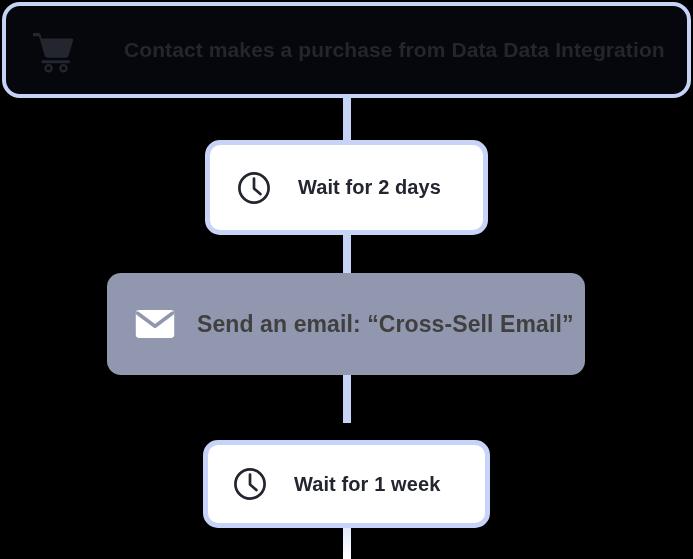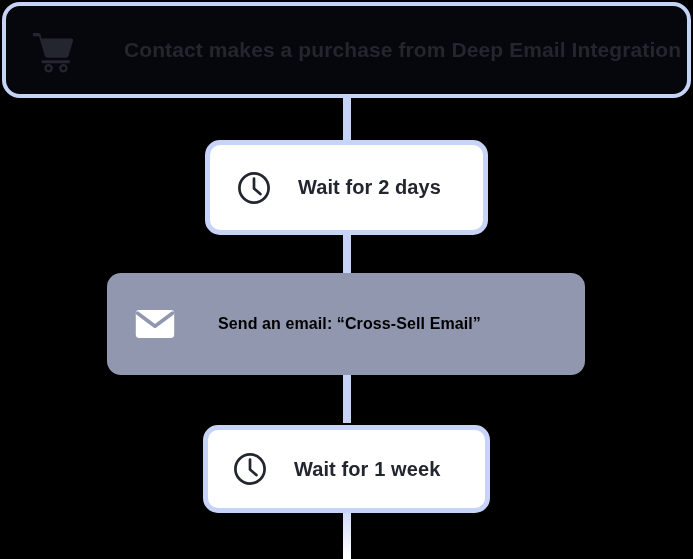--- a/index.html
+++ b/index.html
@@ -95,41 +95,41 @@
   #node-wait-2days {
     left: 205px;
     top: 140px;
     width: 283px;
     height: 95px;
     padding-left: 26px;
   }
 
   #node-wait-1week {
     left: 203px;
-    top: 425px;
+    top: 440px;
     width: 287px;
     height: 88px;
     padding-left: 24px;
   }
 
   
   #node-email {
     left: 107px;
     top: 273px;
     width: 478px;
     height: 102px;
     background: #9197ae;
     border-radius: 14px;
     padding-left: 28px;
   }
   #node-email .node-icon { width: 40px; height: 30px; }
   #node-email .node-label {
-    color: #000000;
-    font-size: 16px;
-    margin-left: 43px;
+    color: #404040;
+    font-size: 23px;
+    margin-left: 22px;
   }
 </style>
 </head>
 <body>
 
 <div id="flow-canvas">
 
   <div class="connector" id="connector-1"></div>
   <div class="connector" id="connector-2"></div>
   <div class="connector" id="connector-3"></div>
@@ -139,21 +139,21 @@
     <span class="node-icon">
       <svg width="46" height="46" viewBox="0 0 46 46" aria-hidden="true">
         <path d="M3 6 h5.6 a2 2 0 0 1 1.95 1.55 L11.4 11.6 H41.5 a1.6 1.6 0 0 1 1.55 2.05
                  l-4.5 15.1 a2.6 2.6 0 0 1 -2.5 1.9 H17.2 a2.6 2.6 0 0 1 -2.55 -2.05
                  L9.0 9.2 H3 z" fill="#23262f"></path>
         <rect x="11.5" y="33.2" width="28.5" height="3.1" rx="1.3" fill="#23262f"></rect>
         <circle cx="18.6" cy="41.3" r="3.1" fill="none" stroke="#23262f" stroke-width="2.3"></circle>
         <circle cx="33.4" cy="41.3" r="3.1" fill="none" stroke="#23262f" stroke-width="2.3"></circle>
       </svg>
     </span>
-    <span class="node-label">Contact makes a purchase from Deep Email Integration</span>
+    <span class="node-label">Contact makes a purchase from Data Data Integration</span>
   </div>
 
   <div class="node node-wait" id="node-wait-2days">
     <span class="node-icon">
       <svg width="36" height="36" viewBox="0 0 36 36" aria-hidden="true">
         <circle cx="18" cy="18" r="14.6" fill="none" stroke="#23262f" stroke-width="2.7"></circle>
         <path d="M18 8.6 V18.4 L24.4 24.1" fill="none" stroke="#23262f" stroke-width="2.7" stroke-linecap="round" stroke-linejoin="round"></path>
       </svg>
     </span>
     <span class="node-label">Wait for 2 days</span>

